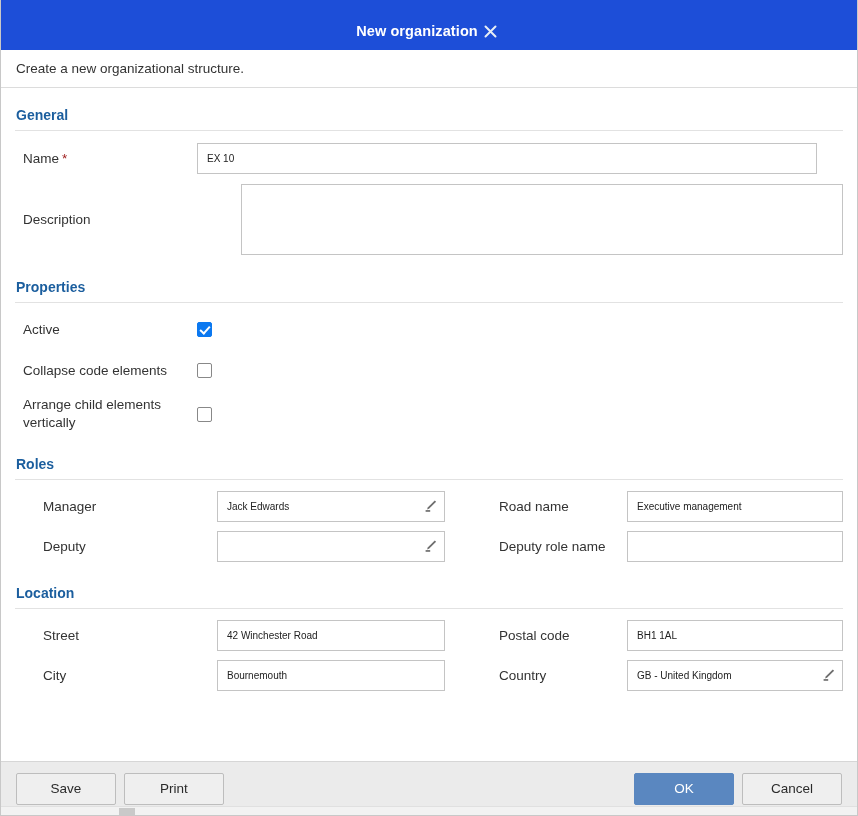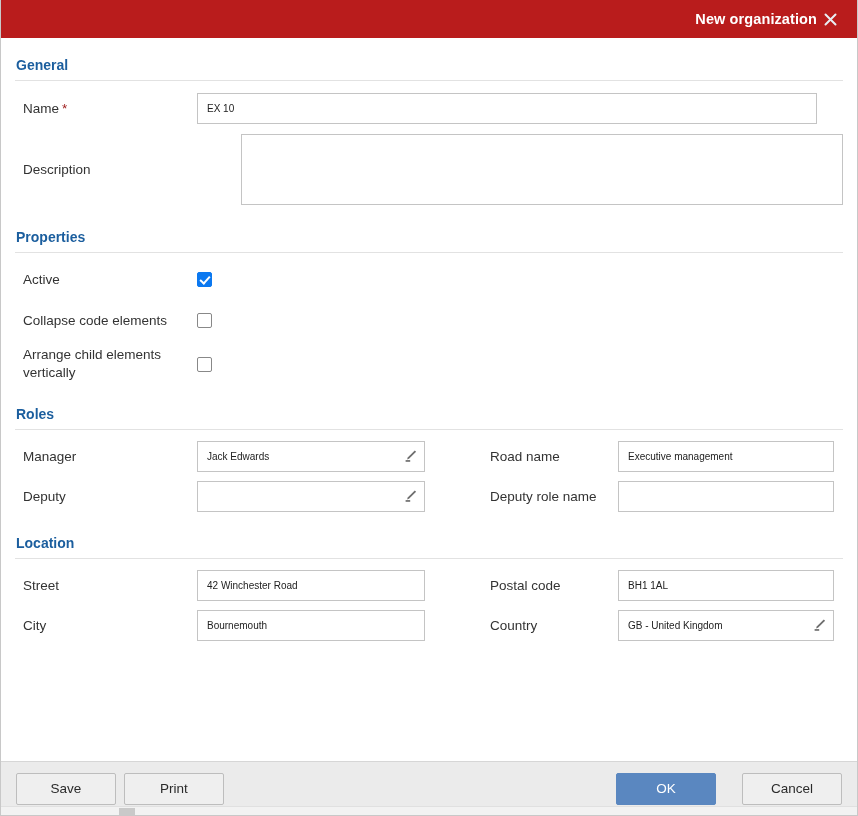--- a/index.html
+++ b/index.html
@@ -21,26 +21,26 @@
     border: 1px solid #c8c8c8;
     border-top: none;
     overflow: hidden;
     display: flex;
     flex-direction: column;
   }
 
   
   .titlebar {
     height: 38px;
-    background: #b91c1c;
+    background: #1d4ed8;
     color: #ffffff;
     display: flex;
     align-items: center;
-    justify-content: flex-end;
-    padding: 0 14px 0 16px;
+    justify-content: center;
+    padding: 12px 14px 0 16px;
     flex: none;
   }
   .titlebar-title {
     font-size: 14.5px;
     font-weight: bold;
     letter-spacing: .1px;
     line-height: 1;
   }
   .close-btn {
     width: 26px;
@@ -93,20 +93,21 @@
   }
 
   
   .row {
     display: flex;
     align-items: center;
   }
   .col {
     display: flex;
     align-items: center;
+    margin-left: 20px;
   }
   .field-label {
     font-size: 13.5px;
     color: #333333;
     flex: none;
   }
   .req-star {
     color: #a02020;
     font-size: 13.5px;
     margin-left: 3px;
@@ -186,21 +187,21 @@
     flex: none;
     height: 54px;
     background: #ebebeb;
     border-top: 1px solid #d6d6d6;
     display: flex;
     align-items: center;
     padding: 0 15px;
     box-sizing: border-box;
   }
   .footer-left { display: flex; gap: 8px; }
-  .footer-right { display: flex; gap: 26px; margin-left: auto; justify-content: space-between; }
+  .footer-right { display: flex; gap: 8px; margin-left: auto; justify-content: space-between; }
 
   .btn {
     box-sizing: border-box;
     min-width: 100px;
     height: 32px;
     padding: 0 14px;
     font-family: "Liberation Sans", sans-serif;
     font-size: 13.5px;
     color: #2b2b2b;
     background: #efefef;
@@ -242,20 +243,23 @@
 
   <div class="titlebar">
     <div class="titlebar-title">New organization</div>
     <div class="close-btn">
       <svg width="13" height="13" viewBox="0 0 13 13" aria-hidden="true">
         <path d="M1.5 1.5 L11.5 11.5 M11.5 1.5 L1.5 11.5" stroke="#e8eef4" stroke-width="2" stroke-linecap="round"></path>
       </svg>
     </div>
   </div>
 
+  <div class="subtitle-bar">
+    <span class="subtitle-text">Create a new organizational structure.</span>
+  </div>
 
   <div class="body">
 
     <div class="section-title">General</div>
     <div class="section-rule"></div>
 
     <div class="row" style="height:42px;">
       <div class="field-label" style="width:182px; padding-left:8px; box-sizing:border-box;">
         <span>Name</span><span class="req-star">*</span>
       </div>

